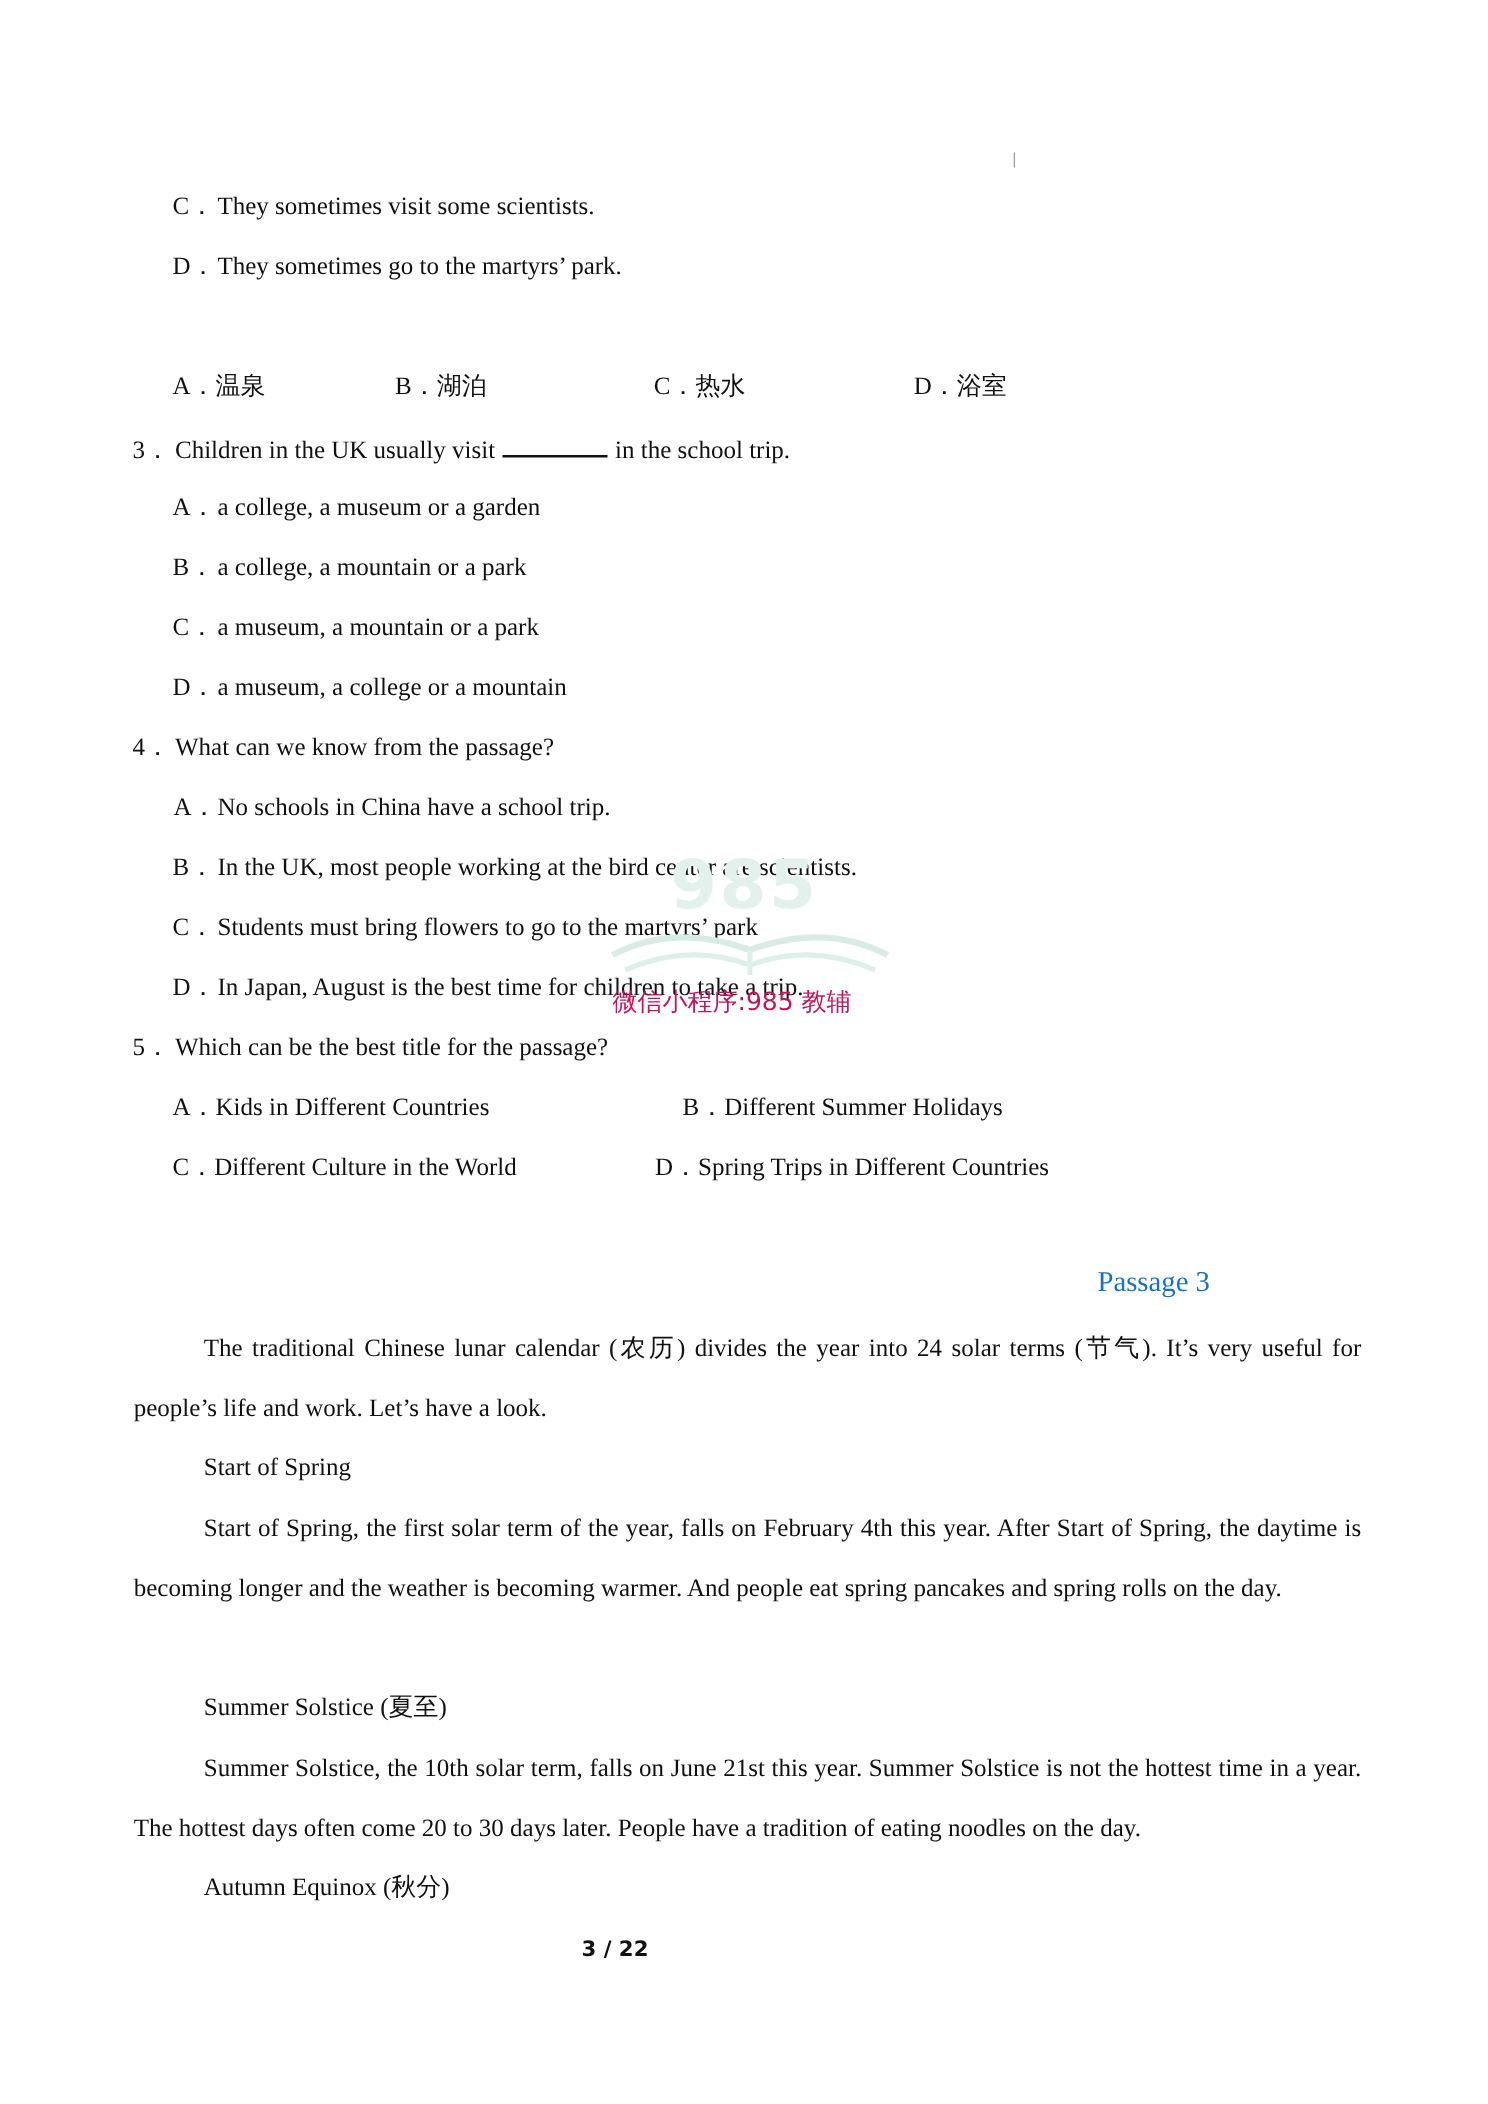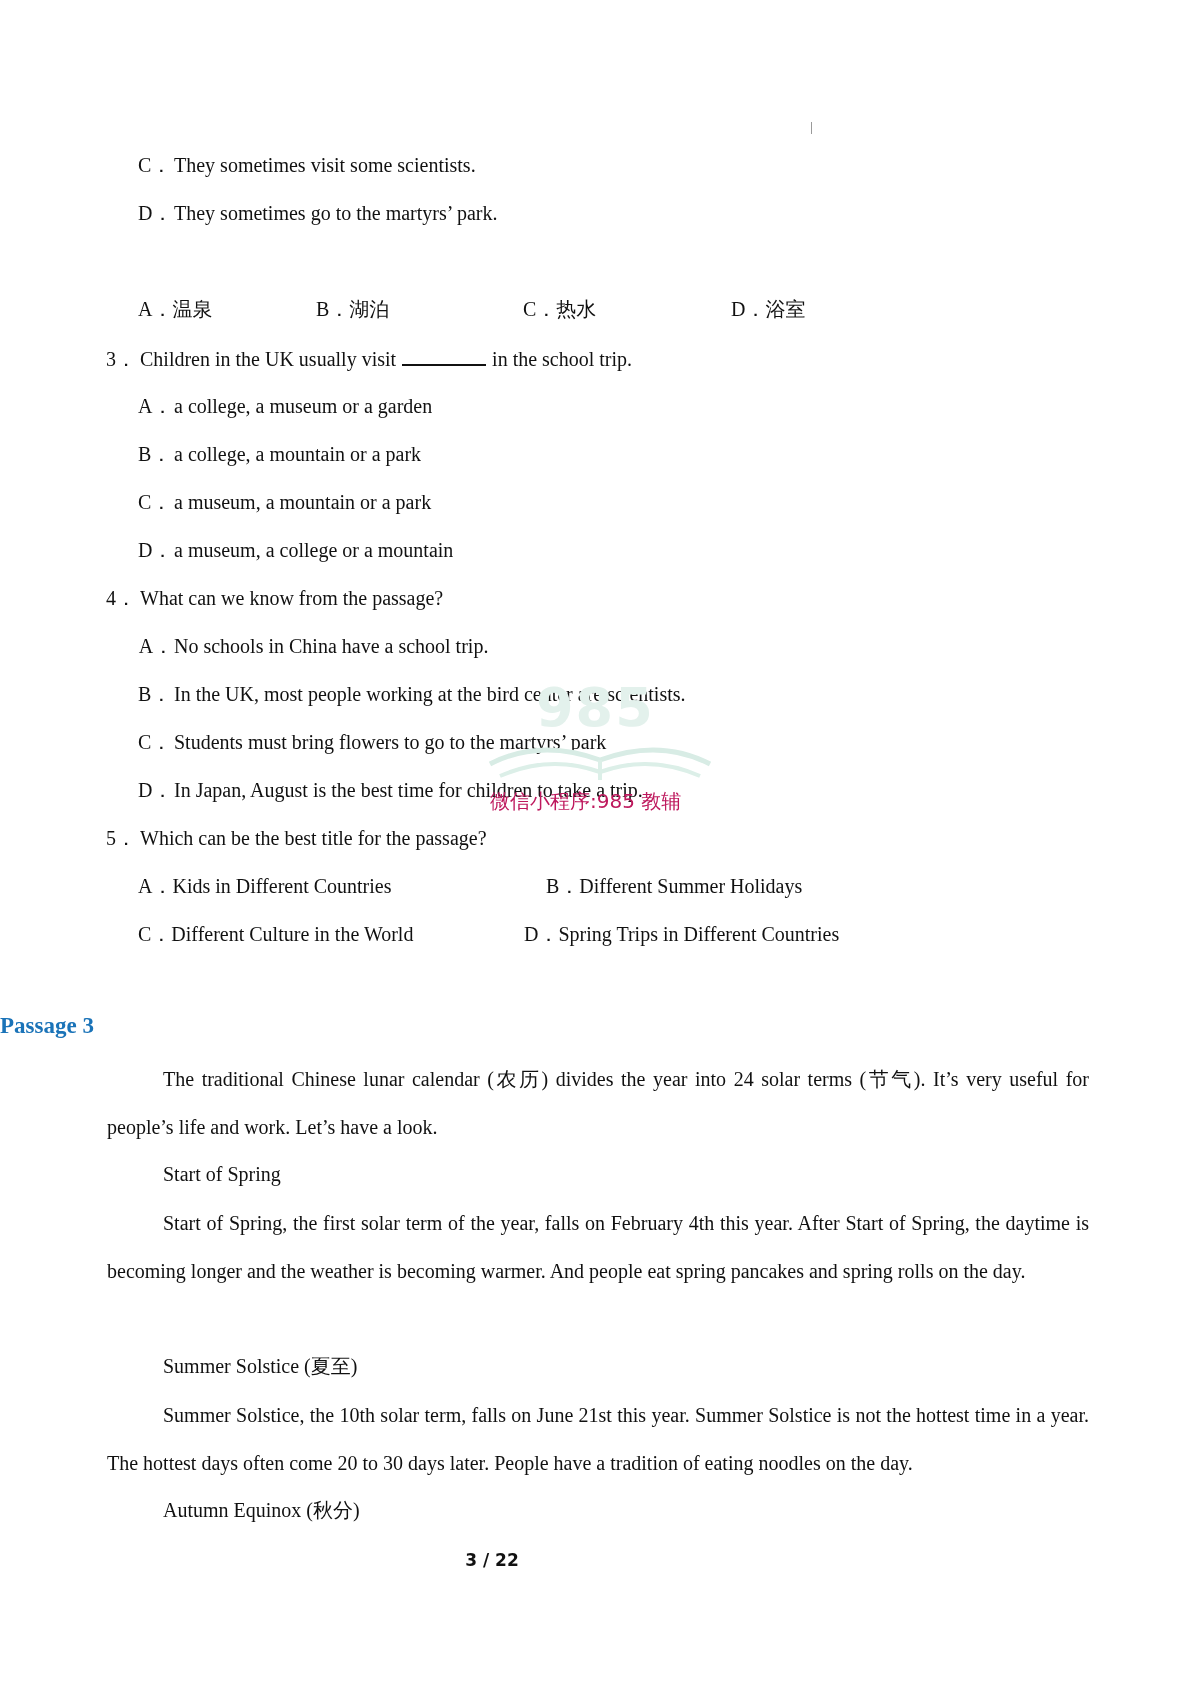--- a/index.html
+++ b/index.html
@@ -13,22 +13,22 @@
   .q { left: 106px; }
   .opt { left: 138px; }
   .opt .lbl { display: inline-block; width: 36px; }
   .q .num { display: inline-block; width: 34px; }
   .u { text-decoration: underline; text-underline-offset: 3px; }
   .blank { display: inline-block; width: 84px; border-bottom: 2px solid #111; margin: 0 6px; height: 18px; vertical-align: baseline; }
   .grid4 { position: absolute; left: 138px; font-size: 20px; line-height: 24px; }
   .grid4 span.cell { position: absolute; white-space: nowrap; }
   .grid2 span.cell { position: absolute; white-space: nowrap; }
   .title {
-    position: absolute; left: 0; width: 968px; text-align: left;
-    color: #1a73b8; font-weight: bold; font-size: 23px; line-height: 28px;
+    position: absolute; left: 0; width: 968px; text-align: right;
+    color: #1a73b8; font-weight: normal; font-size: 23px; line-height: 28px;
   }
   .para { position: absolute; left: 107px; width: 982px; font-size: 20px; line-height: 48px; text-align: justify; text-align-last: left; }
   .para .indent { display: inline-block; width: 56px; }
   .sub { position: absolute; left: 163px; font-weight: normal; font-size: 20px; line-height: 24px; white-space: nowrap; }
   .footer { position: absolute; left: 0; width: 984px; text-align: center; font-family: "DejaVu Sans", sans-serif; font-weight: bold; font-size: 17px; line-height: 20px; }
   .tick { position: absolute; left: 811px; top: 122px; width: 1px; height: 12px; background: #9a9a9a; }
   .watermark { position: absolute; left: 480px; top: 670px; width: 240px; height: 150px; color: #cfe6df; pointer-events: none; }
   .watermark .big { position: absolute; left: 56px; top: 6px; font-family: "DejaVu Sans", sans-serif; font-weight: bold; font-size: 54px; letter-spacing: 2px; color: #e3f1ec; }
   .watermark .small { position: absolute; left: 10px; top: 118px; font-family: "DejaVu Sans", sans-serif; font-size: 20px; color: #be185d; white-space: nowrap; }
   .watermark svg { position: absolute; left: 0; top: 54px; }

